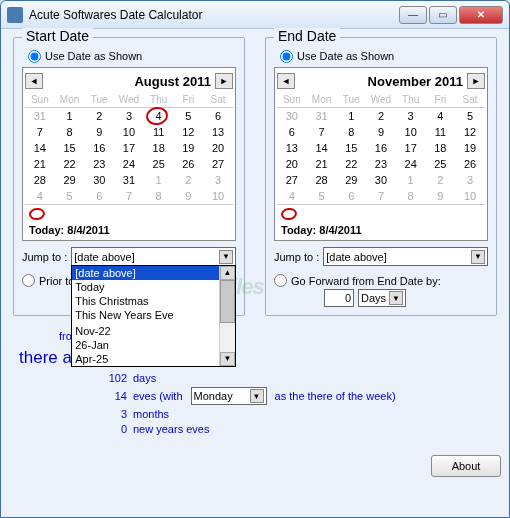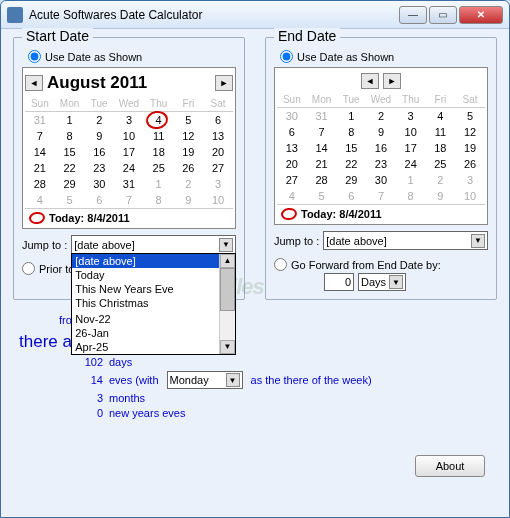--- a/index.html
+++ b/index.html
@@ -9,33 +9,33 @@
 .title-icon { width: 16px; height: 16px; background: #4a7ab0; border-radius: 2px; margin-right: 6px; }
 .title-text { flex: 1; color: #000; font-size: 12px; }
 .win-btns { display: flex; gap: 2px; }
 .win-btn { width: 28px; height: 18px; border: 1px solid #888; border-radius: 3px; display: flex; align-items: center; justify-content: center; font-size: 10px; cursor: pointer; }
 .min-btn, .max-btn { background: linear-gradient(#f0f5fb, #c8d8ec); color: #333; }
 .close-btn { background: linear-gradient(#f08080, #c03030); color: #fff; font-weight: bold; width: 44px; }
 .content { padding: 8px 12px; background: #eaf1fa; height: calc(100% - 28px); position: relative; }
 .date-panels { display: flex; gap: 20px; }
 .fieldset { border: 1px solid #a0b0c0; border-radius: 2px; padding: 6px 8px 8px 8px; flex: 1; position: relative; background: #eaf1fa; }
 .fieldset-legend { position: absolute; top: -10px; left: 8px; background: #eaf1fa; padding: 0 4px; font-size: 14px; color: #000; }
-.radio-row { display: flex; align-items: center; margin: 6px 0 4px 6px; }
+.radio-row { display: flex; align-items: flex-start; margin: 6px 0 4px 6px; }
 .radio-row input { margin-right: 4px; }
 .calendar { background: #fff; border: 1px solid #888; padding: 2px; margin: 4px 0; }
 .cal-header { display: flex; align-items: center; justify-content: center; gap: 4px; padding: 3px 0; }
 .cal-nav { width: 18px; height: 16px; border: 1px solid #888; background: #e8e8e8; display: flex; align-items: center; justify-content: center; font-size: 9px; cursor: pointer; }
-.cal-title { flex: 1; text-align: left; font-weight: bold; font-size: 17px; }
+.cal-title { flex: 1; text-align: right; font-weight: bold; font-size: 13px; }
 .cal-grid { width: 100%; border-collapse: collapse; }
 .cal-grid th { font-weight: normal; color: #bbb; font-size: 10px; padding: 2px 0; border-bottom: 1px solid #ccc; }
 .cal-grid td { text-align: center; padding: 2px 0; font-size: 11px; color: #000; width: 14.28%; }
 .cal-grid td.dim { color: #aaa; }
 .cal-grid td.sel { position: relative; }
 .cal-grid td.sel::after { content: ''; position: absolute; top: -1px; left: 2px; width: 18px; height: 14px; border: 2px solid #d00000; border-radius: 50%; transform: rotate(-8deg); }
-.cal-today { border-top: 1px solid #ccc; padding: 3px 0 2px 4px; display: flex; gap: 4px; }
+.cal-today { border-top: 1px solid #ccc; padding: 3px 0 2px 4px; display: flex; gap: 4px; flex-direction: column; }
 .today-circ { width: 16px; height: 12px; border: 2px solid #d00000; border-radius: 50%; transform: rotate(-8deg); }
 .today-txt { font-size: 11px; }
 .today-txt b { font-weight: bold; }
 .jump-row { display: flex; align-items: center; margin-top: 6px; gap: 4px; }
 .combo { border: 1px solid #666; background: #fff; height: 19px; display: flex; align-items: center; padding: 0 2px; flex: 1; position: relative; }
 .combo-arrow { width: 14px; height: 14px; background: #e0e0e0; border: 1px solid #888; margin-left: auto; display: flex; align-items: center; justify-content: center; font-size: 8px; cursor: pointer; }
 .dropdown { position: absolute; top: 17px; left: -1px; right: -1px; background: #fff; border: 1px solid #000; z-index: 50; }
 .dropdown-inner { display: flex; }
 .dd-items { flex: 1; }
 .dd-item { padding: 1px 3px; font-size: 11px; cursor: pointer; white-space: nowrap; }
@@ -45,25 +45,25 @@
 .dd-sb-track { flex: 1; background: #f0f0f0; position: relative; }
 .dd-sb-thumb { position: absolute; top: 0; left: 0; right: 0; height: 60%; background: #c8c8c8; border: 1px solid #999; }
 .go-row { display: flex; align-items: center; margin-top: 8px; gap: 4px; }
 .num-input { width: 30px; height: 18px; border: 1px solid #666; background: #fff; text-align: right; padding: 0 2px; }
 .small-combo { border: 1px solid #666; background: #fff; height: 18px; width: 48px; display: flex; align-items: center; padding: 0 2px; }
 .result-area { margin-top: 14px; padding: 0 6px; color: #0000cc; font-size: 12px; }
 .result-line1 { margin-bottom: 6px; }
 .result-line1 .from { margin-left: 40px; }
 .result-line1 .to { margin-left: 10px; color: #0000cc; }
 .result-sub { font-size: 17px; color: #0000cc; }
-.result-rows { margin-left: 60px; margin-top: 4px; }
+.result-rows { margin-left: 84px; margin-top: 4px; }
 .result-row { display: flex; align-items: center; gap: 6px; margin: 3px 0; font-size: 11px; color: #0000cc; }
 .result-num { width: 24px; text-align: right; display: inline-block; }
 .week-combo { border: 1px solid #666; background: #fff; height: 18px; width: 76px; display: inline-flex; align-items: center; padding: 0 2px; color: #000; margin: 0 2px; }
-.bottom-btns { position: absolute; right: 24px; bottom: 40px; display: flex; gap: 12px; }
+.bottom-btns { position: absolute; right: 8px; bottom: 40px; display: flex; gap: 12px; }
 .btn { width: 70px; height: 22px; border: 1px solid #888; background: linear-gradient(#fdfdfd, #e0e0e0); border-radius: 3px; display: flex; align-items: center; justify-content: center; cursor: pointer; font-size: 11px; }
 .link-row { position: absolute; bottom: 14px; left: 0; right: 0; text-align: center; }
 .link-row a { color: #0000ee; text-decoration: underline; font-size: 12px; }
 .watermark { position: absolute; left: 160px; top: 245px; font-size: 22px; font-weight: bold; font-style: italic; color: rgba(100, 140, 100, 0.22); pointer-events: none; z-index: 1; letter-spacing: -1px; }
 </style>
 </head>
 <body>
 
 <div class="window">
   <div class="titlebar">
@@ -168,22 +168,22 @@
         <div class="jump-row">
           <span>Jump to :</span>
           <div class="combo">
             <span>[date above]</span>
             <div class="combo-arrow">▼</div>
             <div class="dropdown">
               <div class="dropdown-inner">
                 <div class="dd-items" id="start-dd">
                     <div class="dd-item hl">[date above]</div>
                     <div class="dd-item">Today</div>
+                    <div class="dd-item">This Christmas</div>
                     <div class="dd-item">This New Years Eve</div>
-                    <div class="dd-item">This Christmas</div>
                     <div class="dd-item"><add custom="" date=""></add></div>
                     <div class="dd-item">Nov-22</div>
                     <div class="dd-item">26-Jan</div>
                     <div class="dd-item">Apr-25</div>
                   </div>
                 <div class="dd-scroll">
                   <div class="dd-sb-btn">▲</div>
                   <div class="dd-sb-track">
                       <div class="dd-sb-thumb"></div>
                     </div>
@@ -201,20 +201,21 @@
 
       <div class="fieldset">
         <div class="fieldset-legend">End Date</div>
         <div class="radio-row">
           <input type="radio" checked="" style="">
           <span>Use Date as Shown</span>
         </div>
         <div class="calendar">
           <div class="cal-header">
             <div class="cal-nav">◄</div>
+            <div class="cal-title">November 2011</div>
             <div class="cal-nav">►</div>
           </div>
           <table class="cal-grid" id="end-grid">
               <tbody>
                 <tr>
                   <th>Sun</th>
                   <th>Mon</th>
                   <th>Tue</th>
                   <th>Wed</th>
                   <th>Thu</th>

